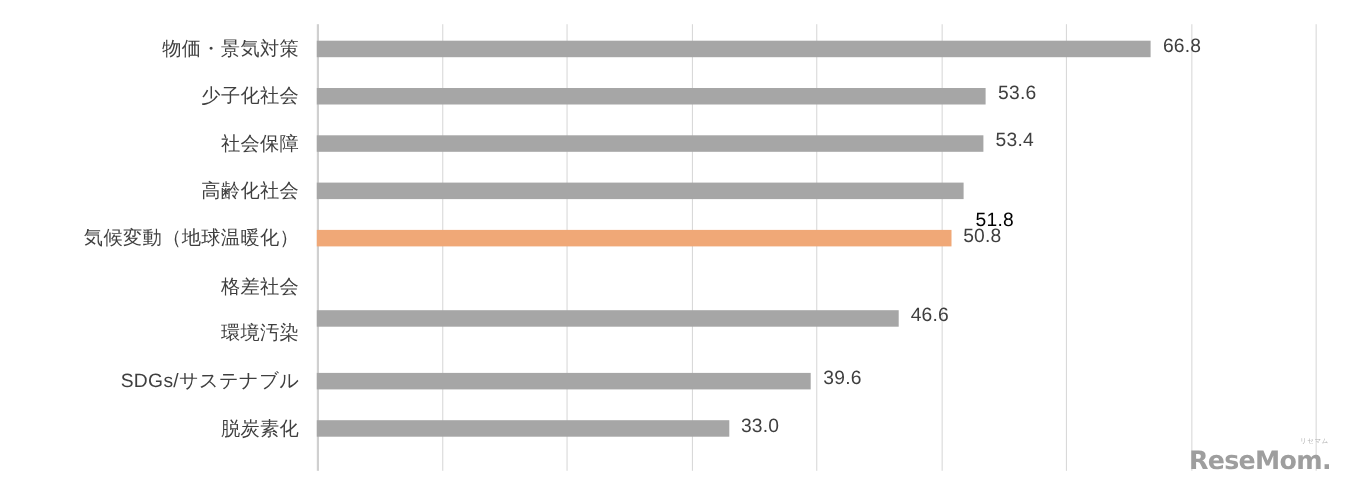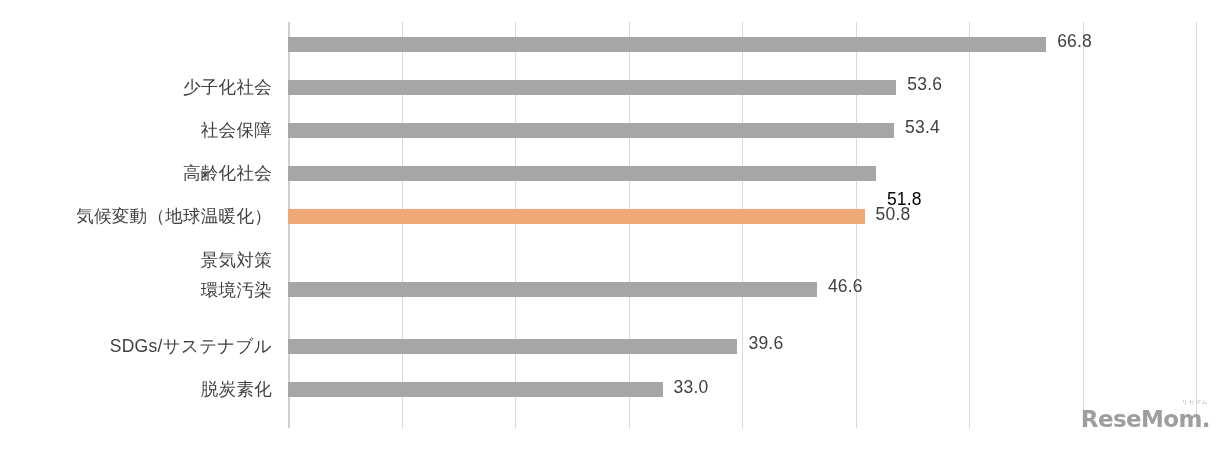--- a/index.html
+++ b/index.html
@@ -130,26 +130,27 @@
     letter-spacing: 0.4px;
     white-space: nowrap;
   }
 </style>
 </head>
 <body>
 
 <div id="chart-root" style="background: rgb(255, 255, 255);">
 
   <div id="labels-layer">
+      <div class="cat-label" style="top: 0px; color: rgb(63, 63, 63);">物価・景気対策</div>
       <div class="cat-label" style="top: 43.2px; color: rgb(63, 63, 63);">少子化社会</div>
       <div class="cat-label" style="top: 86.4px; color: rgb(63, 63, 63);">社会保障</div>
       <div class="cat-label" style="top: 129.6px; color: rgb(63, 63, 63);">高齢化社会</div>
       <div class="cat-label" style="top: 172.8px; color: rgb(63, 63, 63);">気候変動（地球温暖化）</div>
-      <div class="cat-label" style="top: 216px; color: rgb(63, 63, 63);">景気対策</div>
-      <div class="cat-label" style="top: 246px; color: rgb(63, 63, 63);">環境汚染</div>
+      <div class="cat-label" style="top: 216px; color: rgb(63, 63, 63);">格差社会</div>
+      <div class="cat-label" style="top: 258px; color: rgb(63, 63, 63);">環境汚染</div>
       <div class="cat-label" style="top: 302.4px; color: rgb(63, 63, 63);">SDGs/サステナブル</div>
       <div class="cat-label" style="top: 345.6px; color: rgb(63, 63, 63);">脱炭素化</div>
     </div>
 
   <div id="plot-area">
     <div id="grid-layer">
         <div class="gridline" style="left: 113.5px; background: rgb(217, 217, 217);"></div>
         <div class="gridline" style="left: 227px; background: rgb(217, 217, 217);"></div>
         <div class="gridline" style="left: 340.5px; background: rgb(217, 217, 217);"></div>
         <div class="gridline" style="left: 454px; background: rgb(217, 217, 217);"></div>

